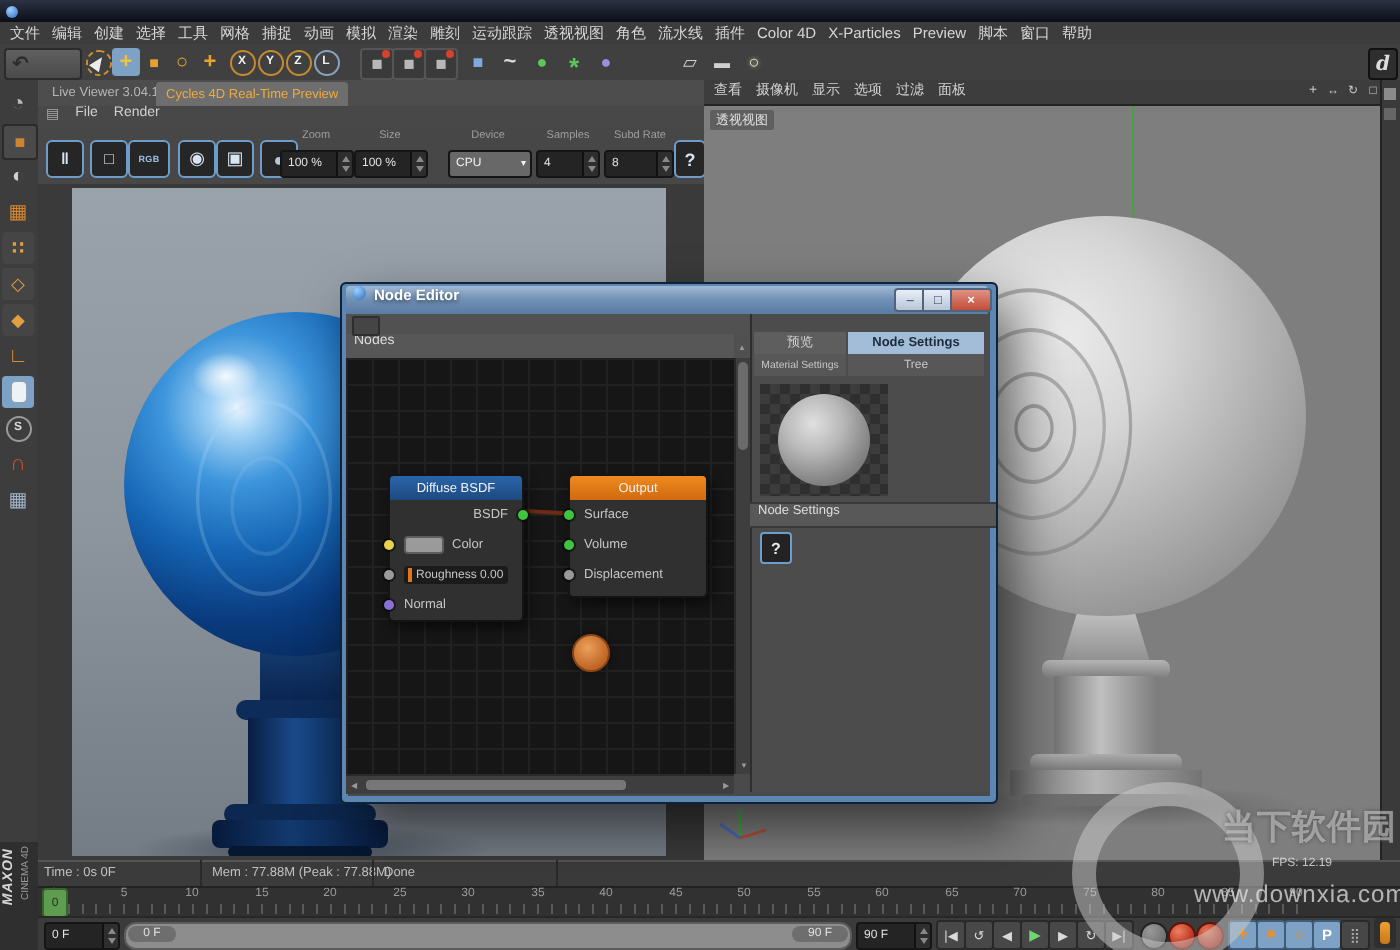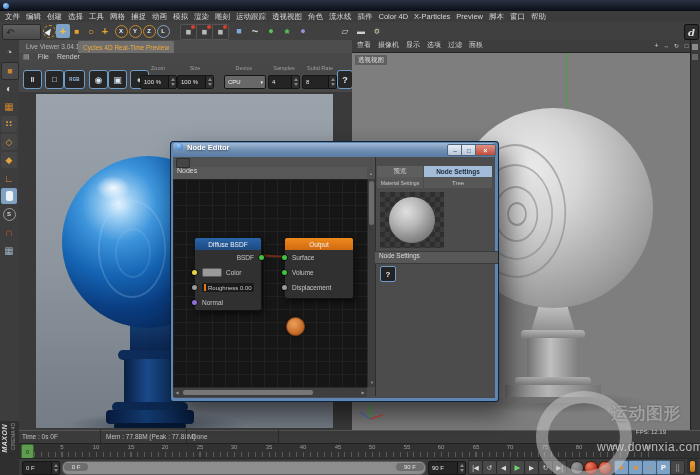--- a/index.html
+++ b/index.html
@@ -516,15 +516,15 @@
 <div class="a fc" style="left:687px;top:459px;width:11px;height:15px;background:#2f2f2f;border-radius:2px">
     <b style="width:5px;height:11px;background:linear-gradient(#f0a030,#c87818);border-radius:2px"></b>
   </div>
 
 <div class="a" style="left:0;top:421px;width:19px;height:54px;background:#2f2f2f">
   <span class="vtx" style="left:1px;top:3px;font-size:7px;font-weight:bold;font-style:italic;color:#d8d8d8;letter-spacing:.5px">MAXON</span>
   <span class="vtx" style="left:10px;top:2px;font-size:5px;color:#9a9a9a">CINEMA 4D</span>
 </div>
 
 <div class="a" style="left:536px;top:391px;width:72px;height:68px;border:12px solid rgba(205,205,205,.5);border-radius:50%;z-index:90;pointer-events:none"></div>
-<span class="a" style="left:611px;top:402px;font-size:17px;font-weight:bold;color:rgba(215,215,215,.55);text-shadow:0 0 2px rgba(70,70,70,.8);letter-spacing:.5px;z-index:90;pointer-events:none;white-space:nowrap">运动图形</span>
+<span class="a" style="left:611px;top:402px;font-size:17px;font-weight:bold;color:rgba(215,215,215,.55);text-shadow:0 0 2px rgba(70,70,70,.8);letter-spacing:.5px;z-index:90;pointer-events:none;white-space:nowrap">当下软件园</span>
 <span class="a" style="left:636px;top:429px;font-size:6px;color:rgba(230,230,230,.8);z-index:90;pointer-events:none">FPS: 12.19</span>
 <span class="a" style="left:597px;top:440px;font-size:12px;color:rgba(225,225,225,.75);letter-spacing:.5px;z-index:90;pointer-events:none;white-space:nowrap">www.downxia.com</span>
 
 </body></html>

